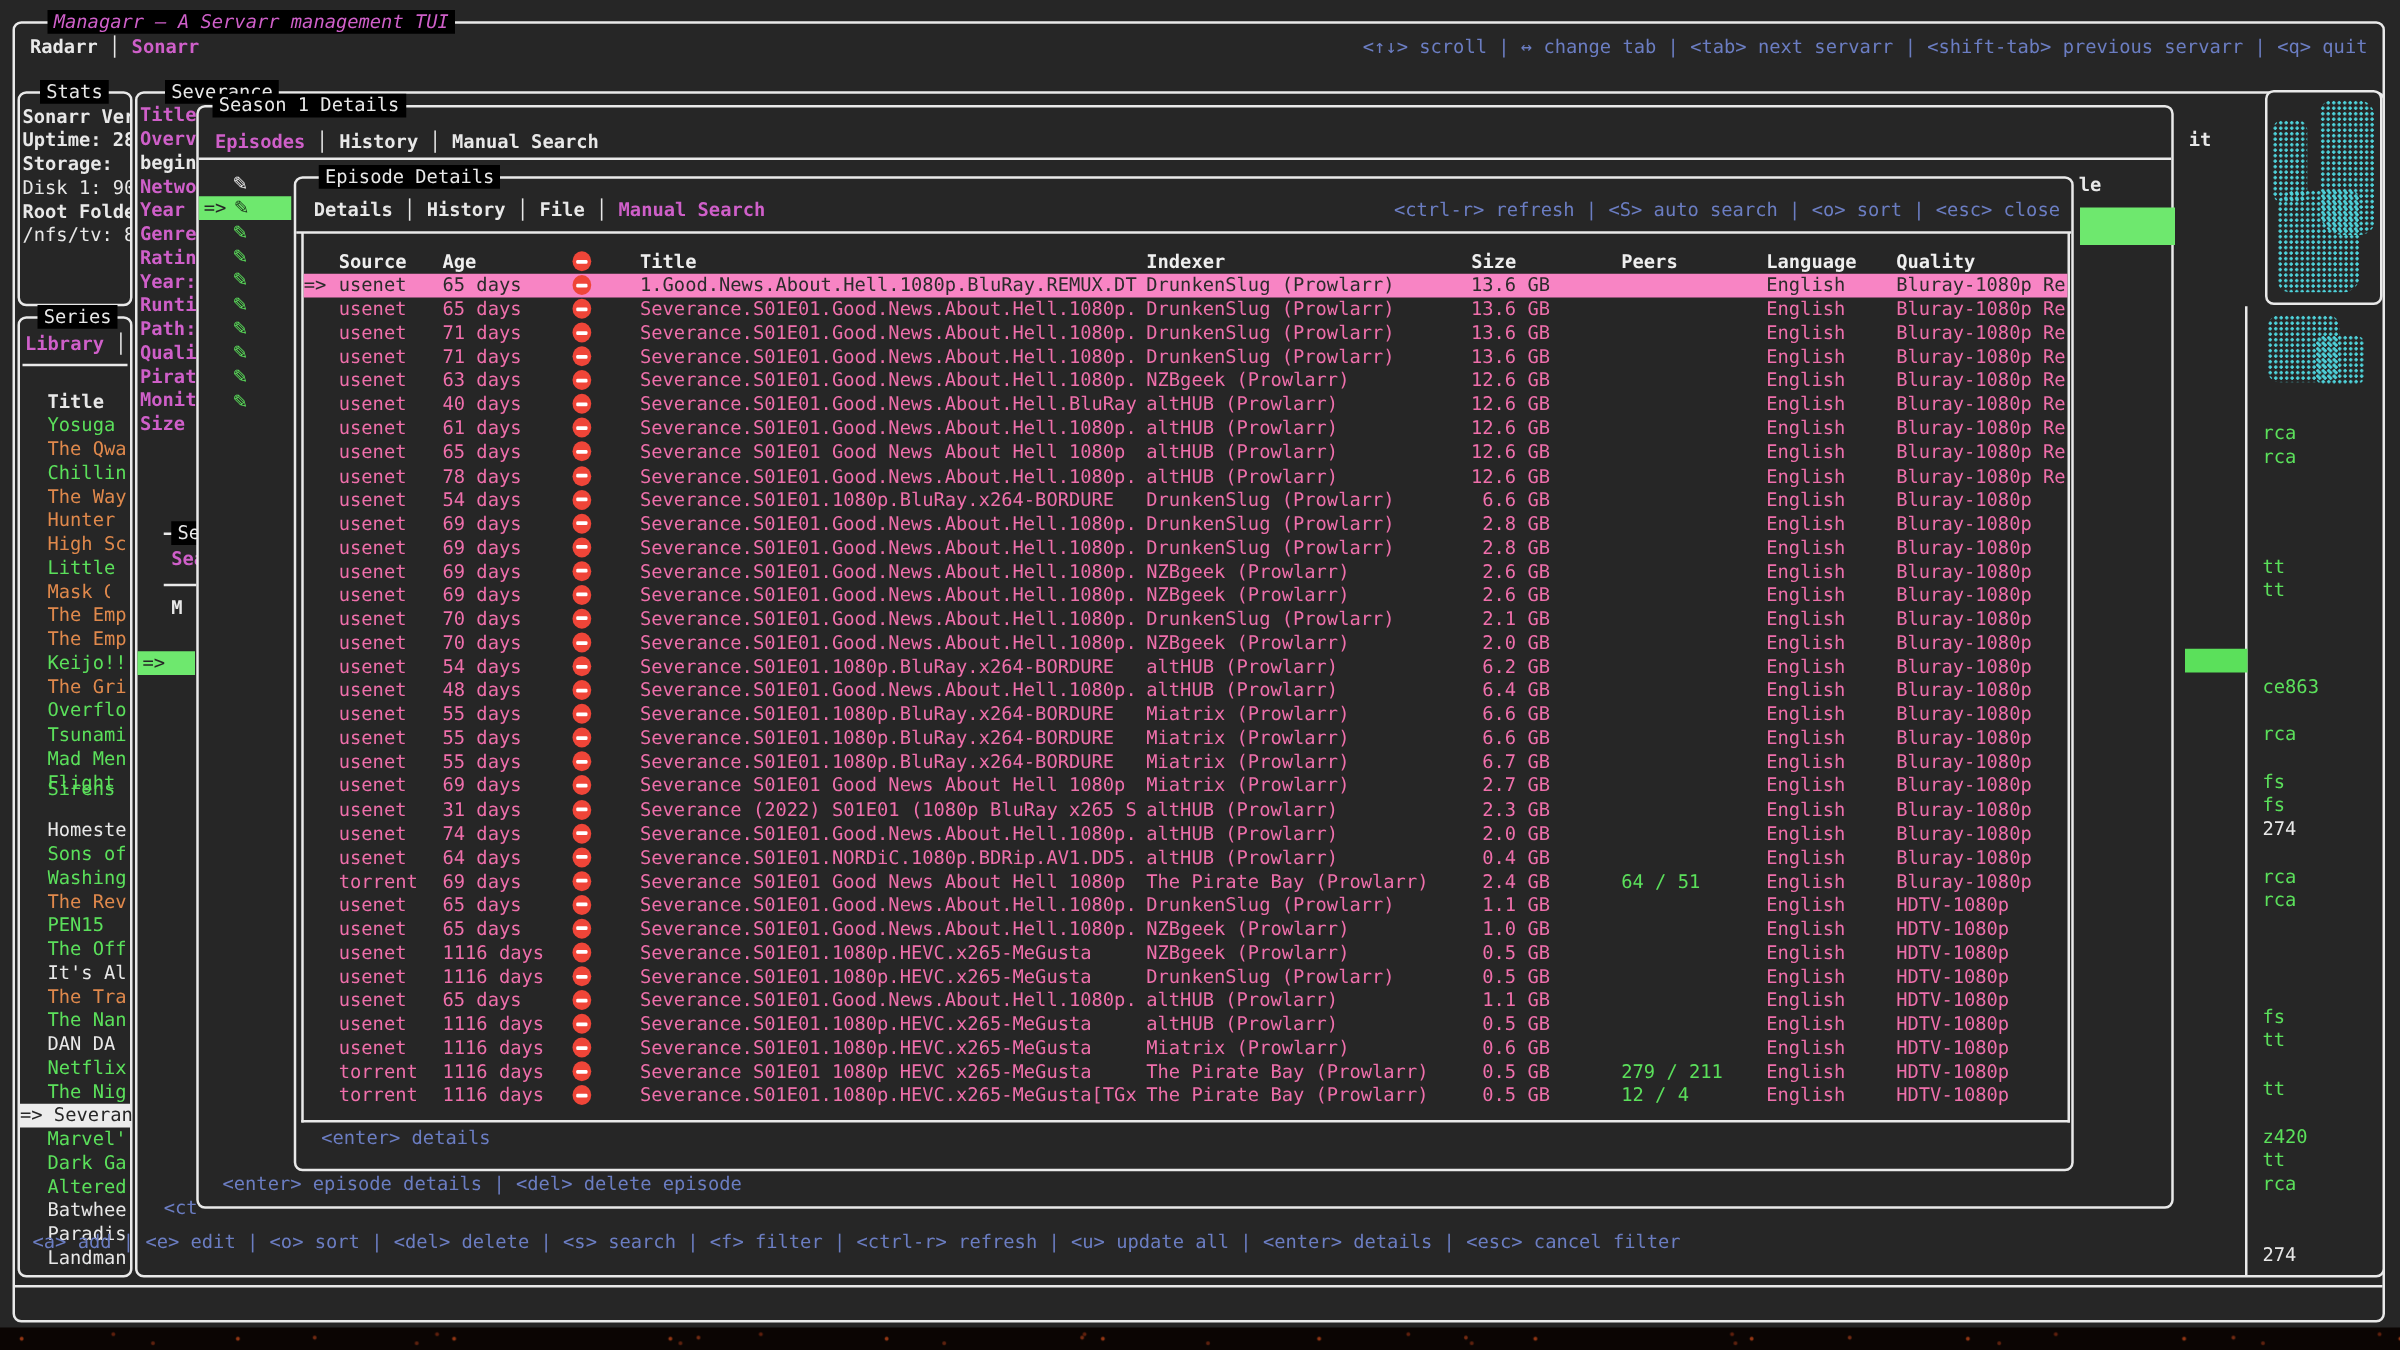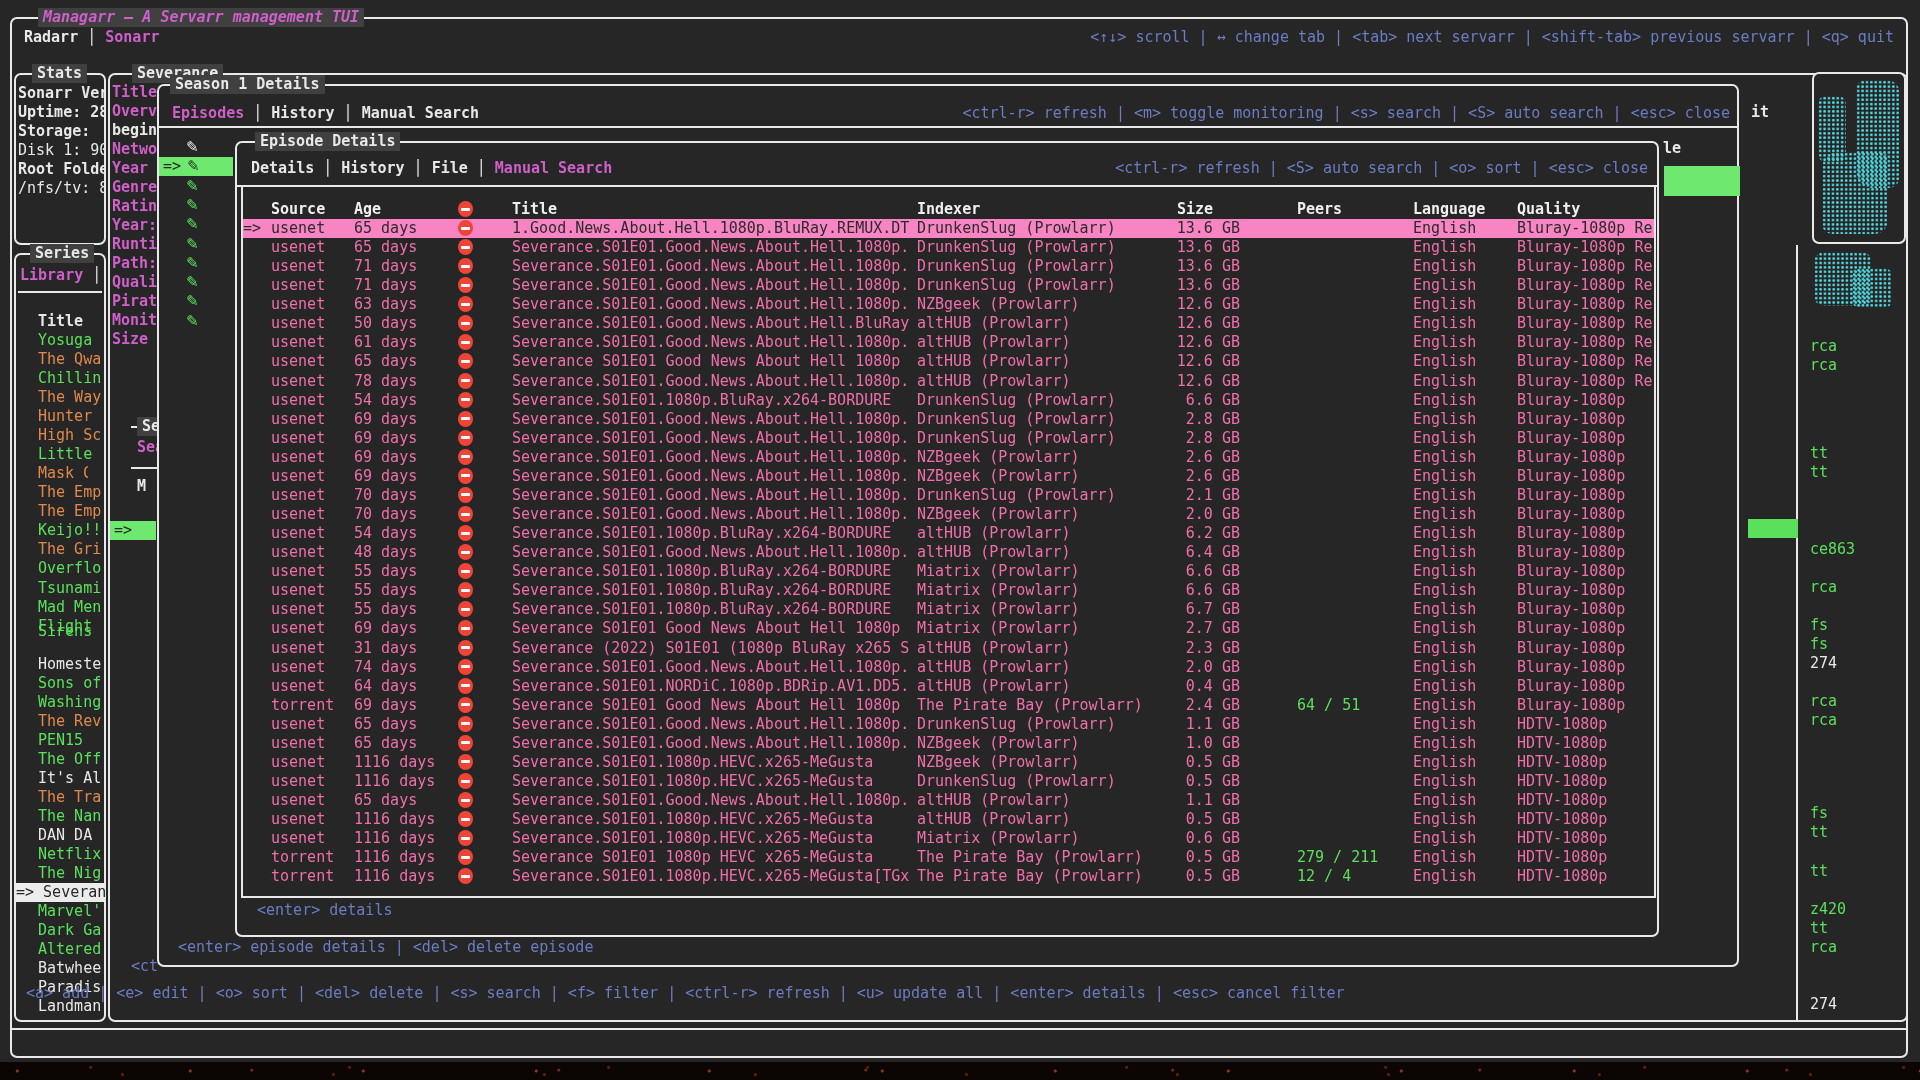--- a/index.html
+++ b/index.html
@@ -1,21 +1,21 @@
 <!DOCTYPE html>
 <html><head>
 <meta charset="utf-8">
 <style>
   *{margin:0;padding:0;box-sizing:border-box}
   body{width:1920px;height:1080px;background:#141414;overflow:hidden;
        font-family:"DejaVu Sans Mono",monospace;font-size:15px;line-height:19px;color:#e8e8e8}
   #screen{position:relative;width:1920px;height:1080px;background:#262626}
   .abs{position:absolute;white-space:pre}
   .box{position:absolute;border:2px solid #e9e9e9;border-radius:7px;background:#262626}
-  .btitle{position:absolute;background:#404040;padding:0 5px;font-weight:bold;white-space:pre}
+  .btitle{position:absolute;background:#000000;padding:0 5px;font-weight:normal;white-space:pre}
   .hline{position:absolute;height:2px;background:#e9e9e9}
   .vline{position:absolute;width:2px;background:#e9e9e9}
   .bold{font-weight:bold}
   .ital{font-style:italic}
   .mag{color:#cf5fc9}
   .grn{color:#5be05b}
   .org{color:#e0894c}
   .wht{color:#e8e8e8}
   .kb{color:#6b7dc2}
   .dark{color:#262626}
@@ -109,21 +109,20 @@
   <div class="abs" style="left:110px;top:521px;width:46px;height:19px;background:#6ee86e">
     <span class="dark abs" style="left:4px;top:0">=&gt;</span>
   </div>
   <div class="pencil grn" style="left:160px;top:540px">✎</div>
   <div class="pencil grn" style="left:160px;top:559px">✎</div>
   <div class="abs" style="left:1748px;top:519px;width:50px;height:19px;background:#5be05b"></div>
 
   <div class="box" style="left:157px;top:84px;width:1582px;height:883px"></div>
   <div class="btitle" style="left:170px;top:75px">Season 1 Details</div>
   <div class="tabrow" id="season-tabs" style="left:172px;top:104px"><span class="mag">Episodes</span><span class="wht"> │ </span><span class="wht">History</span><span class="wht"> │ </span><span class="wht">Manual Search</span></div>
-  <div class="abs kb" style="right:190px;top:104px">&lt;ctrl-r&gt; refresh | &lt;m&gt; toggle monitoring | &lt;s&gt; search | &lt;S&gt; auto search | &lt;esc&gt; close</div>
   <div class="abs bold" style="left:1751px;top:103px">it</div>
   <div class="hline" style="left:159px;top:126px;width:1578px"></div>
   <div id="mon-icons">
       <div class="pencil wht" style="left:186px;top:138px">✎</div>
       <div class="abs" style="left:159px;top:157.3px;width:74px;height:19px;background:#6ee86e"><span class="dark abs" style="left: 4px;">=&gt;</span><span class="abs" style="left: 28px; color: rgb(30, 58, 30); font-family: &quot;DejaVu Sans&quot;, sans-serif;">✎</span></div>
       <div class="pencil grn" style="left:186px;top:176.6px">✎</div>
       <div class="pencil grn" style="left:186px;top:195.9px">✎</div>
       <div class="pencil grn" style="left:186px;top:215.2px">✎</div>
       <div class="pencil grn" style="left:186px;top:234.5px">✎</div>
       <div class="pencil grn" style="left:186px;top:253.8px">✎</div>
@@ -205,21 +204,21 @@
         <span class="c-ico"><i class="noicon"></i></span>
         <span class="c-tit">Severance.S01E01.Good.News.About.Hell.1080p.</span>
         <span class="c-idx">NZBgeek (Prowlarr)</span>
         <span class="c-siz">12.6 GB</span>
         <span class="c-prs"></span>
         <span class="c-lng">English</span>
         <span class="c-qal">Bluray-1080p Re</span>
       </div>
       <div class="row" style="top: 314.35px;">
         <span class="c-src">usenet</span>
-        <span class="c-age">50 days</span>
+        <span class="c-age">40 days</span>
         <span class="c-ico"><i class="noicon"></i></span>
         <span class="c-tit">Severance.S01E01.Good.News.About.Hell.BluRay</span>
         <span class="c-idx">altHUB (Prowlarr)</span>
         <span class="c-siz">12.6 GB</span>
         <span class="c-prs"></span>
         <span class="c-lng">English</span>
         <span class="c-qal">Bluray-1080p Re</span>
       </div>
       <div class="row" style="top: 333.42px;">
         <span class="c-src">usenet</span>

